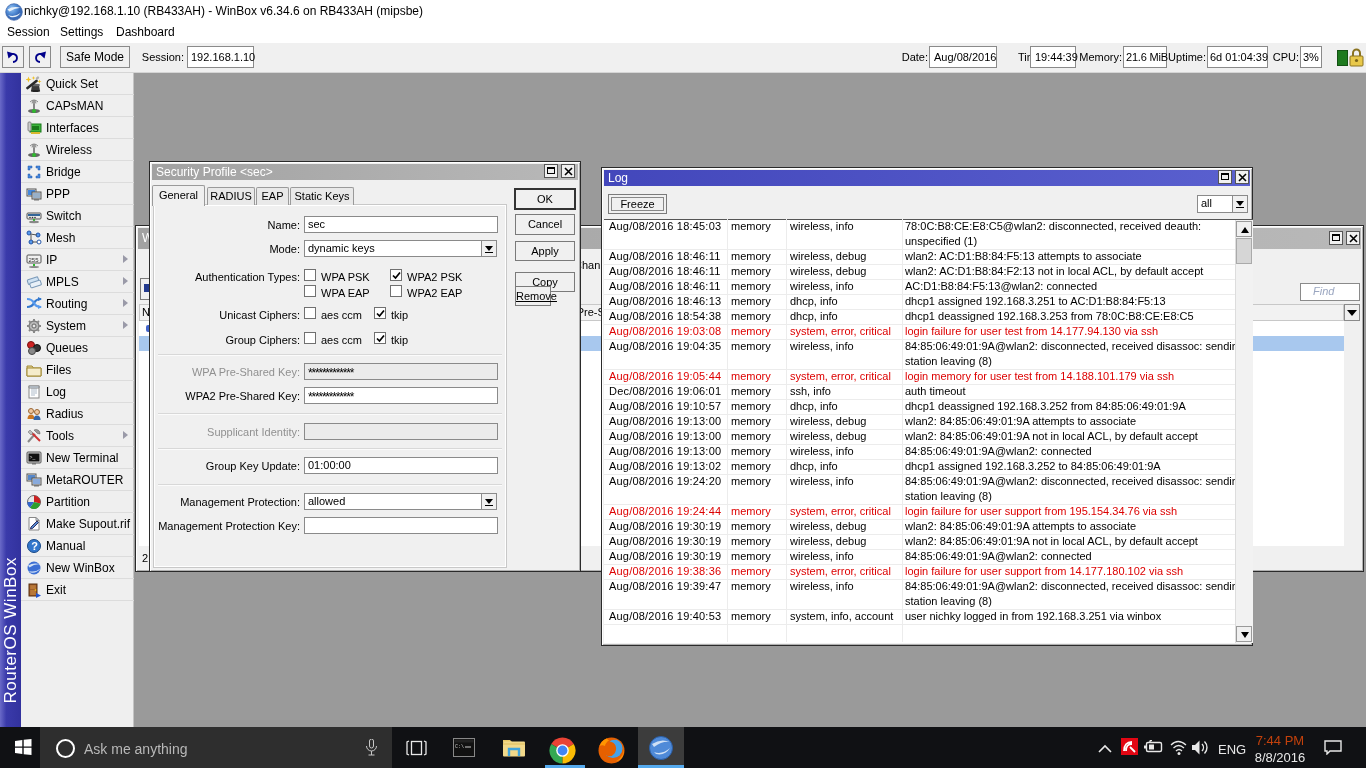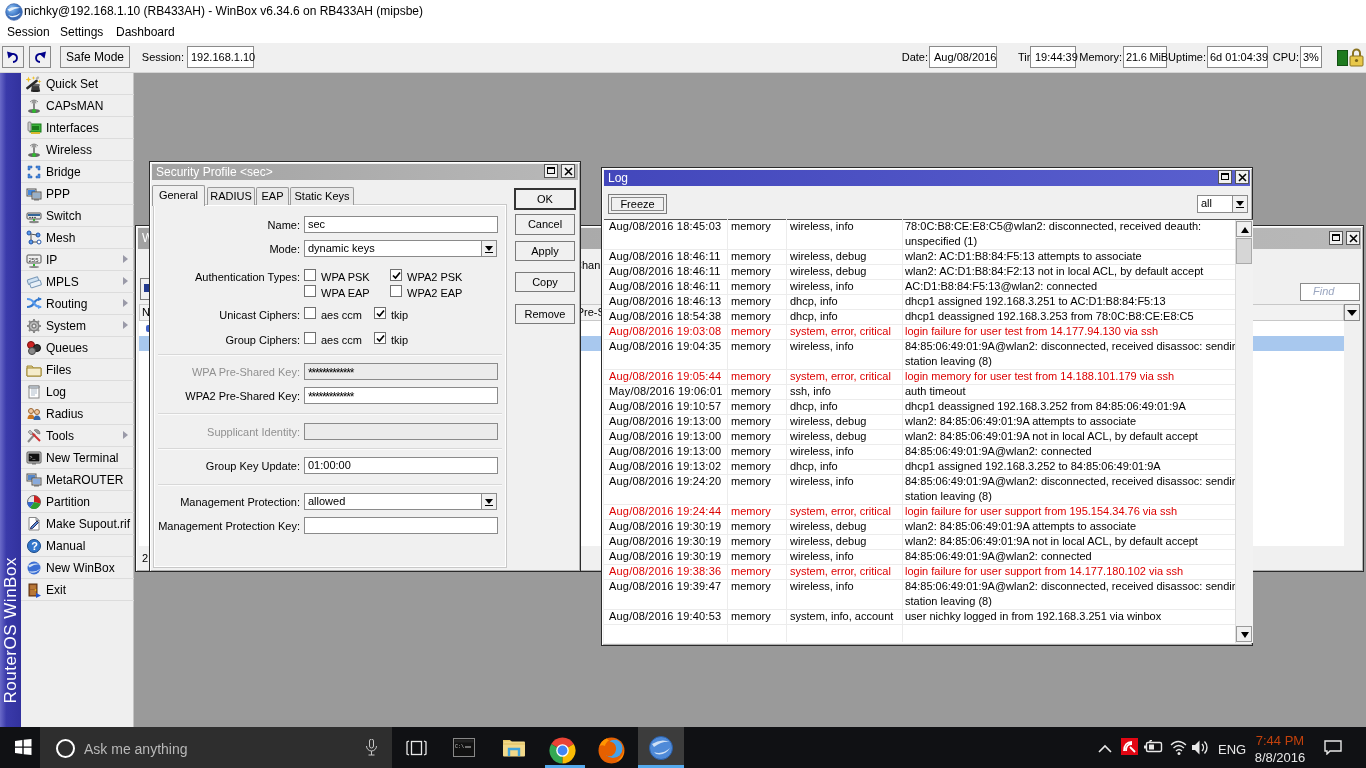--- a/index.html
+++ b/index.html
@@ -440,21 +440,21 @@
   <div class="lbl r" style="left:20px;top:334px;width:130px;">Management Protection:</div>
   <div class="field" style="left:154px;top:331px;width:178px;">allowed</div>
   <div class="combo-arrow" style="left:331px;top:331px;"></div>
   <div class="lbl r" style="left:6px;top:358px;width:144px;">Management Protection Key:</div>
   <div class="field" style="left:154px;top:355px;width:194px;"></div>
 
   <div class="btn okd" style="left:365px;top:27px;width:60px;height:20px;line-height:18px;">OK</div>
   <div class="btn" style="left:365px;top:52px;width:60px;height:21px;line-height:19px;">Cancel</div>
   <div class="btn" style="left:365px;top:79px;width:60px;height:20px;line-height:18px;">Apply</div>
   <div class="btn" style="left:365px;top:110px;width:60px;height:20px;line-height:18px;">Copy</div>
-  <div class="btn" style="left:365px;top:142px;width:60px;height:20px;line-height:18px;">Remove</div>
+  <div class="btn" style="left:365px;top:124px;width:36px;height:20px;line-height:18px;text-decoration:underline;">Remove</div>
 </div>
 
 <div class="win" id="logwin" style="left:601px;top:167px;width:652px;height:479px;">
   <div class="ttl-active">Log</div>
   <div class="wbtn" style="right:20px;">
       <span style="display:block;margin:2px auto 0;width:8px;height:7px;border:1px solid #000;border-top:2px solid #000;"></span>
     </div>
   <div class="wbtn" style="right:3px;"><svg width="9" height="9" viewBox="0 0 9 9" style="margin-top:2px">
         <path d="M1 1 L8 8 M8 1 L1 8" stroke="#000" stroke-width="1.6"></path>
       </svg></div>
@@ -519,21 +519,21 @@
   <div class="lrow" style="top:187px">
       <span class="c3">station leaving (8)</span>
     </div>
   <div class="lrow red" style="top:202px">
       <span class="c0">Aug/08/2016 19:05:44</span>
       <span class="c1">memory</span>
       <span class="c2">system, error, critical</span>
       <span class="c3">login memory for user test from 14.188.101.179 via ssh</span>
     </div>
   <div class="lrow" style="top:217px">
-      <span class="c0">May/08/2016 19:06:01</span>
+      <span class="c0">Dec/08/2016 19:06:01</span>
       <span class="c1">memory</span>
       <span class="c2">ssh, info</span>
       <span class="c3">auth timeout</span>
     </div>
   <div class="lrow" style="top:232px">
       <span class="c0">Aug/08/2016 19:10:57</span>
       <span class="c1">memory</span>
       <span class="c2">dhcp, info</span>
       <span class="c3">dhcp1 deassigned 192.168.3.252 from 84:85:06:49:01:9A</span>
     </div>

